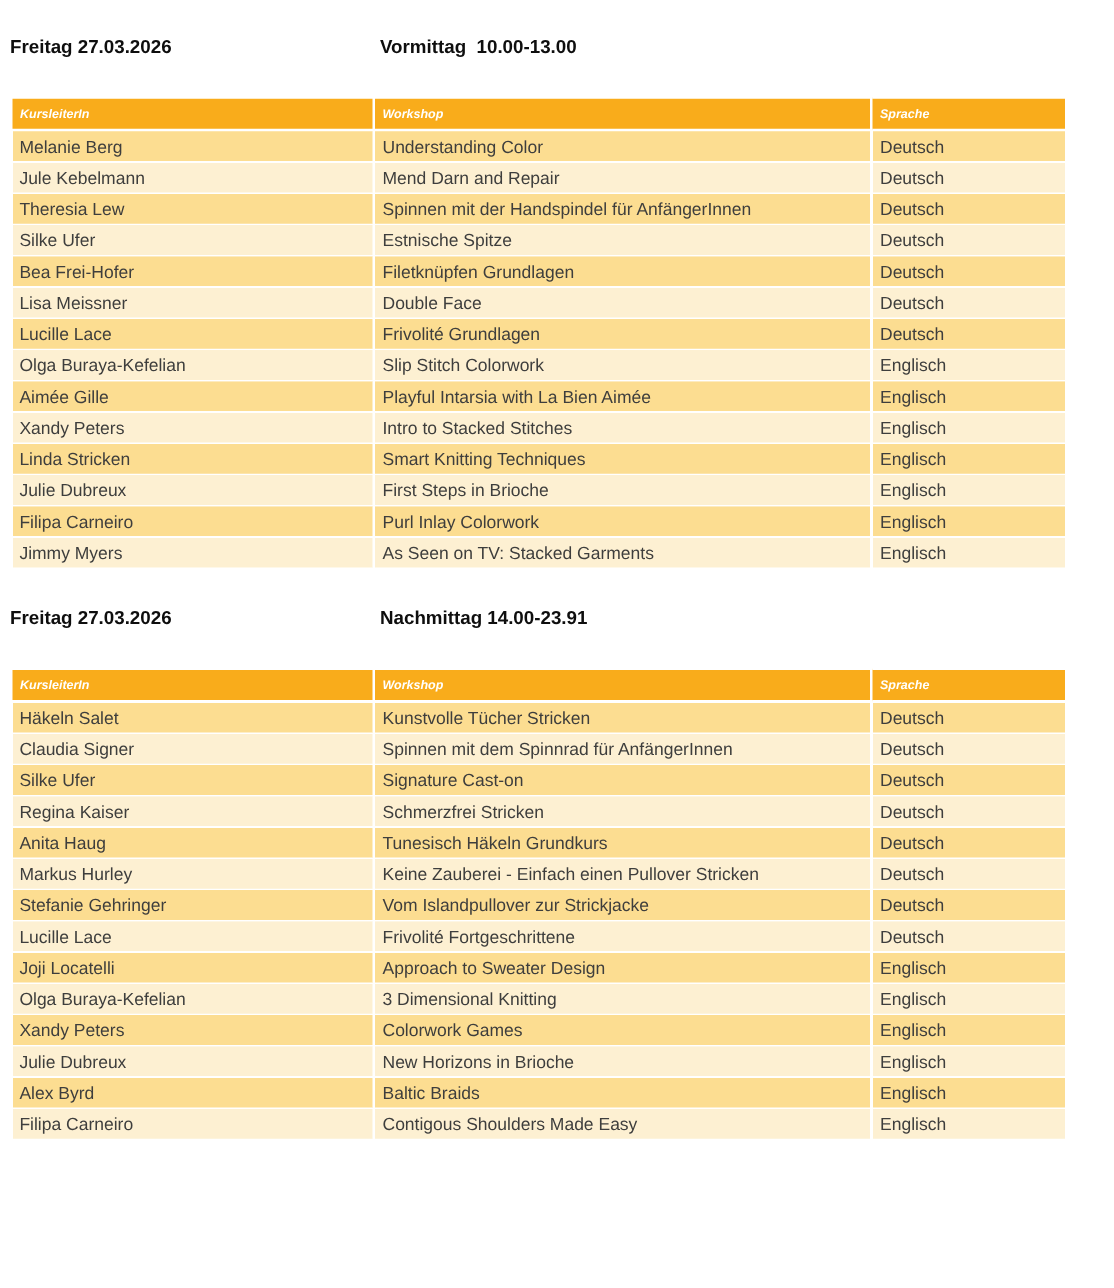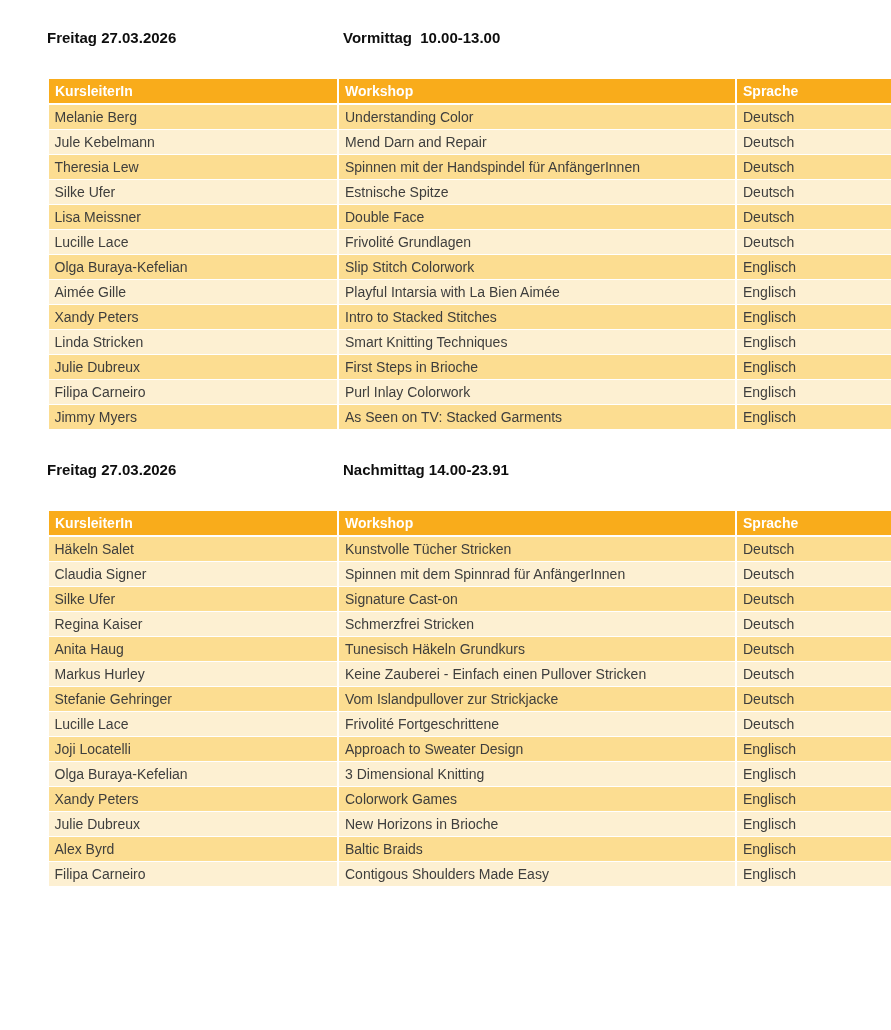--- a/index.html
+++ b/index.html
@@ -8,21 +8,20 @@
     background: #ffffff;
   }
   body {
     width: 891px;
     height: 1030px;
     font-family: "Liberation Sans", sans-serif;
     overflow: hidden;
   }
   .page {
     padding: 28px 27px 0 8px;
-    margin-left: 39px;
   }
   .session-header {
     position: relative;
     height: 19px;
     margin-bottom: 30px;
   }
   .session-title {
     margin: 0;
     font-size: 15px;
     line-height: 19px;
@@ -37,26 +36,27 @@
   }
   table.schedule {
     border-collapse: collapse;
     table-layout: fixed;
     width: 844px;
   }
   table.schedule th {
     background: #F9AC1B;
     color: #ffffff;
     font-weight: 700;
-    font-size: 14px;
+    font-size: 10px;
     text-align: left;
     padding: 2px 6px;
     height: 20px;
     border: 2px solid #ffffff;
     border-left: none;
+    font-style: italic;
   }
   table.schedule th:first-child { border-left: 2px solid #ffffff; }
   table.schedule td {
     font-size: 14px;
     color: #3E3E3D;
     padding: 0 6px;
     height: 24px;
     border: 1px solid #ffffff;
     border-right: 2px solid #ffffff;
     overflow: hidden;
@@ -106,20 +106,25 @@
             <td>Theresia Lew</td>
             <td>Spinnen mit der Handspindel für AnfängerInnen</td>
             <td>Deutsch</td>
           </tr>
           <tr>
             <td>Silke Ufer</td>
             <td>Estnische Spitze</td>
             <td>Deutsch</td>
           </tr>
           <tr>
+            <td>Bea Frei-Hofer</td>
+            <td>Filetknüpfen Grundlagen</td>
+            <td>Deutsch</td>
+          </tr>
+          <tr>
             <td>Lisa Meissner</td>
             <td>Double Face</td>
             <td>Deutsch</td>
           </tr>
           <tr>
             <td>Lucille Lace</td>
             <td>Frivolité Grundlagen</td>
             <td>Deutsch</td>
           </tr>
           <tr>

